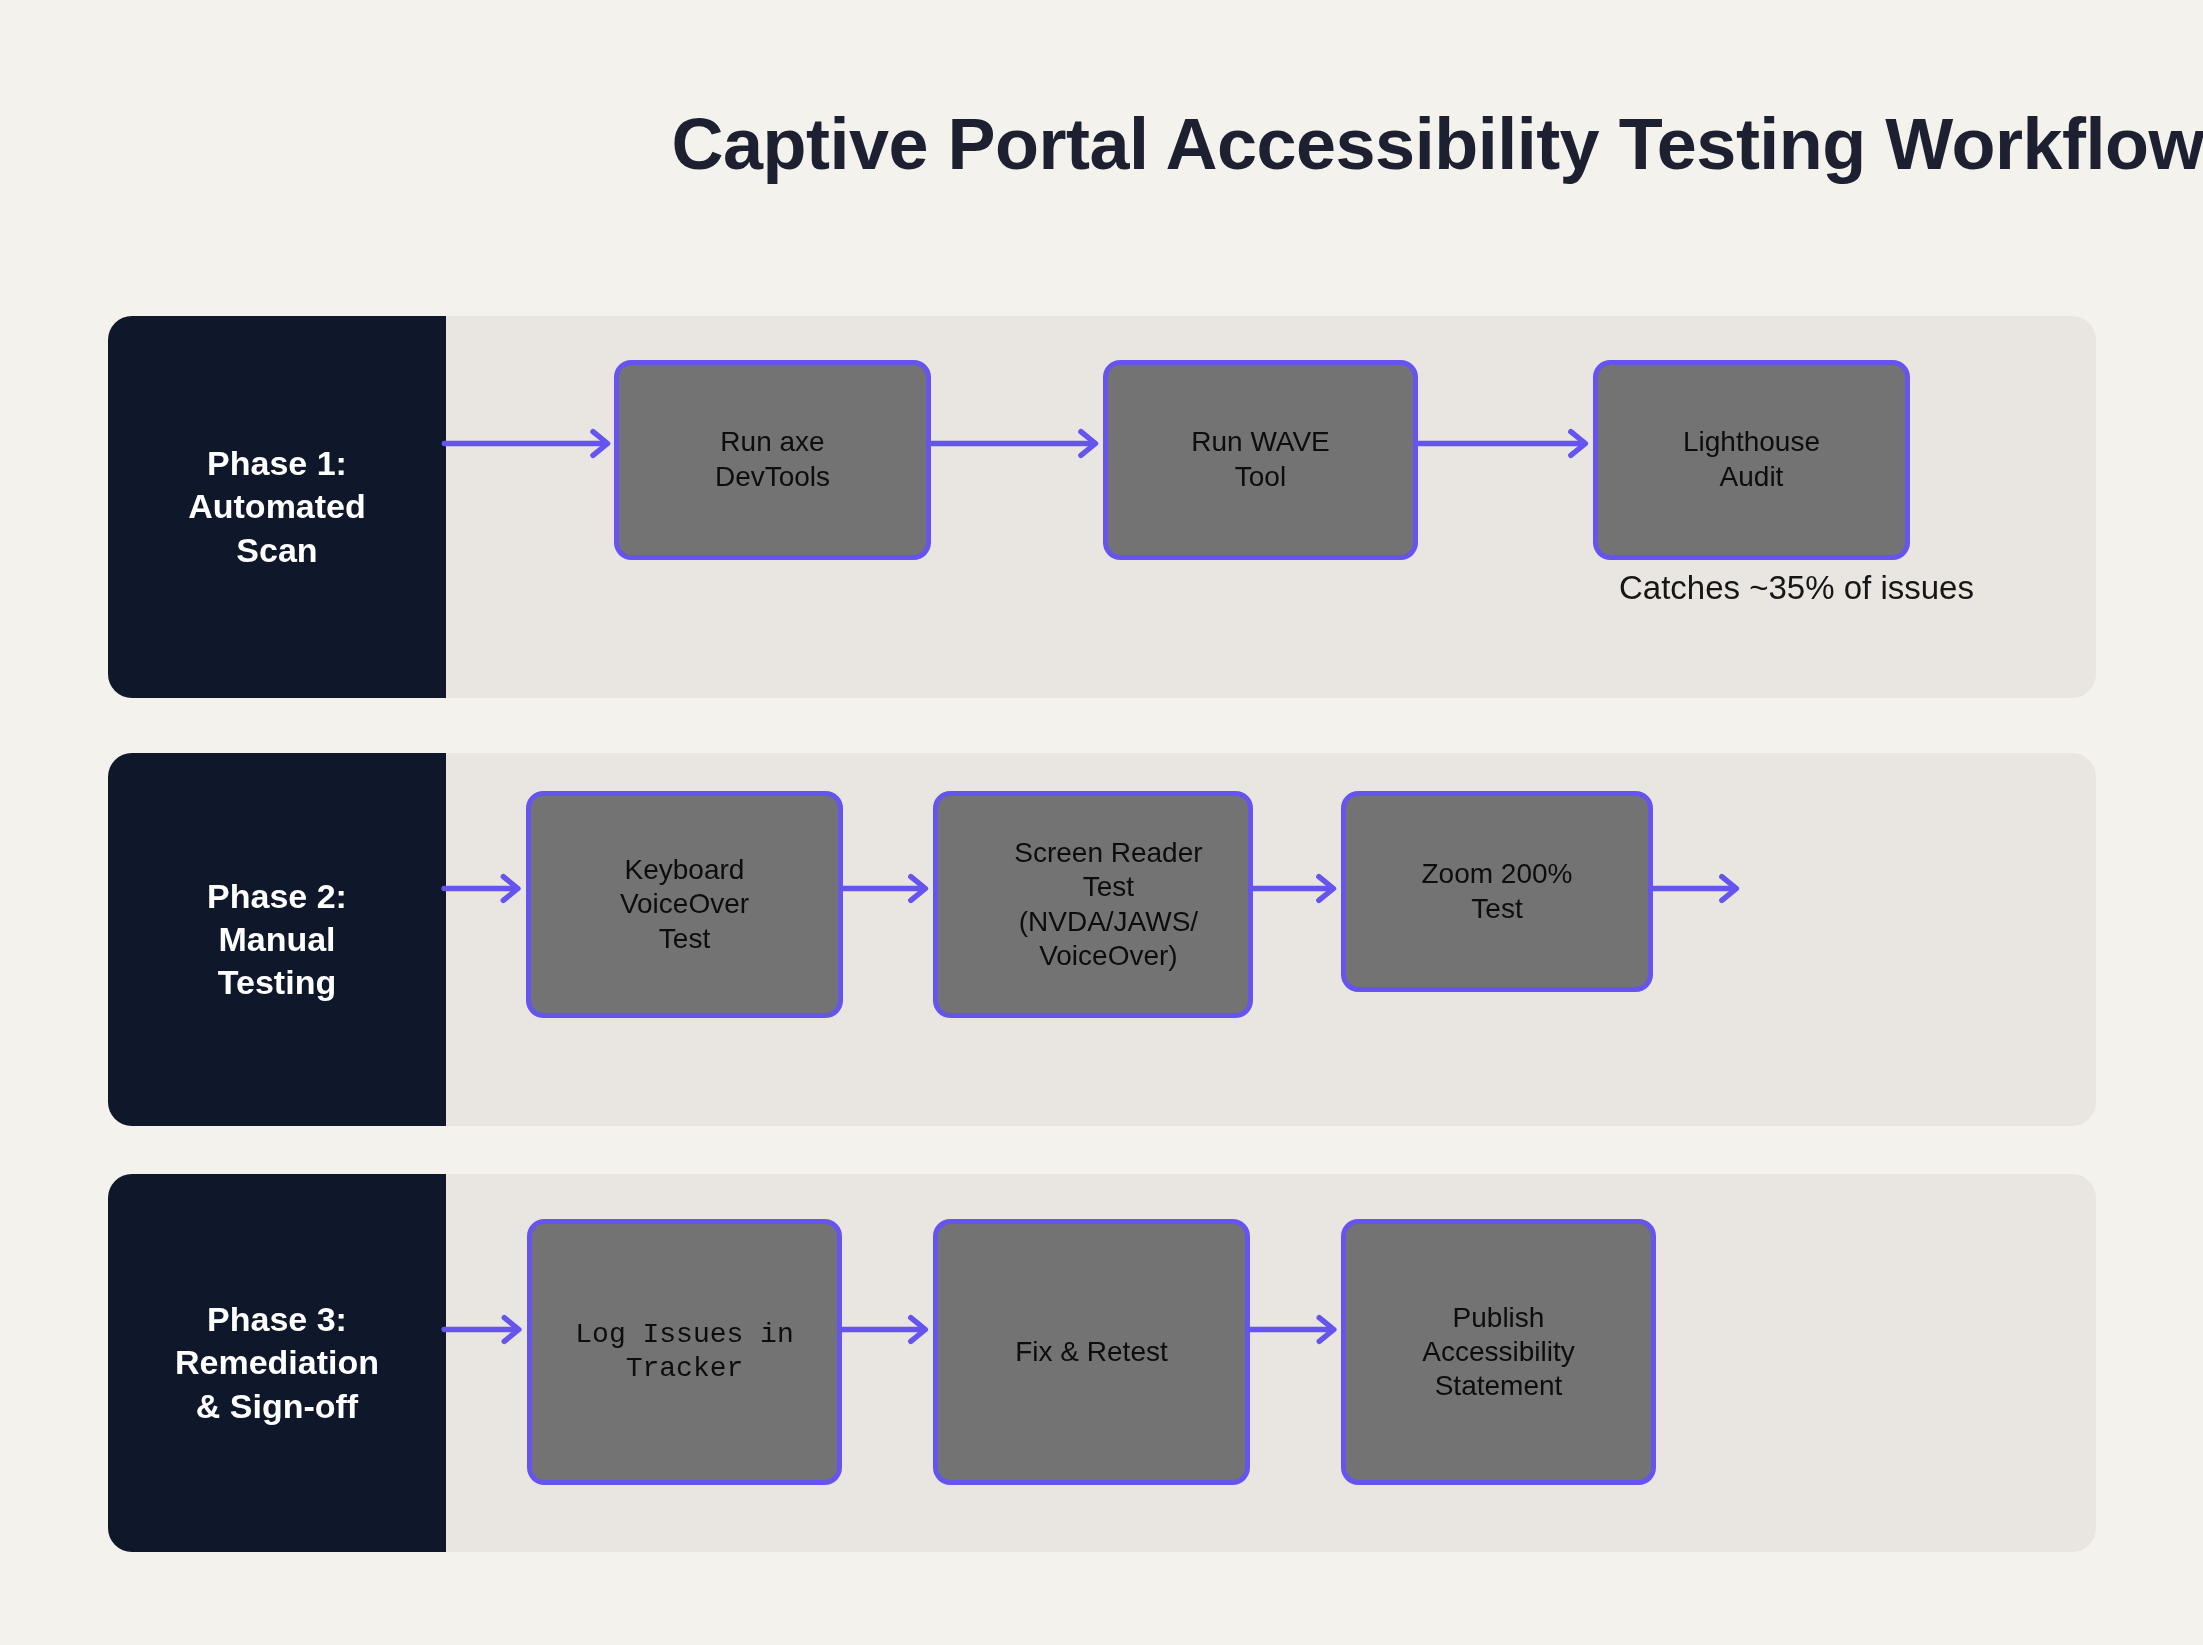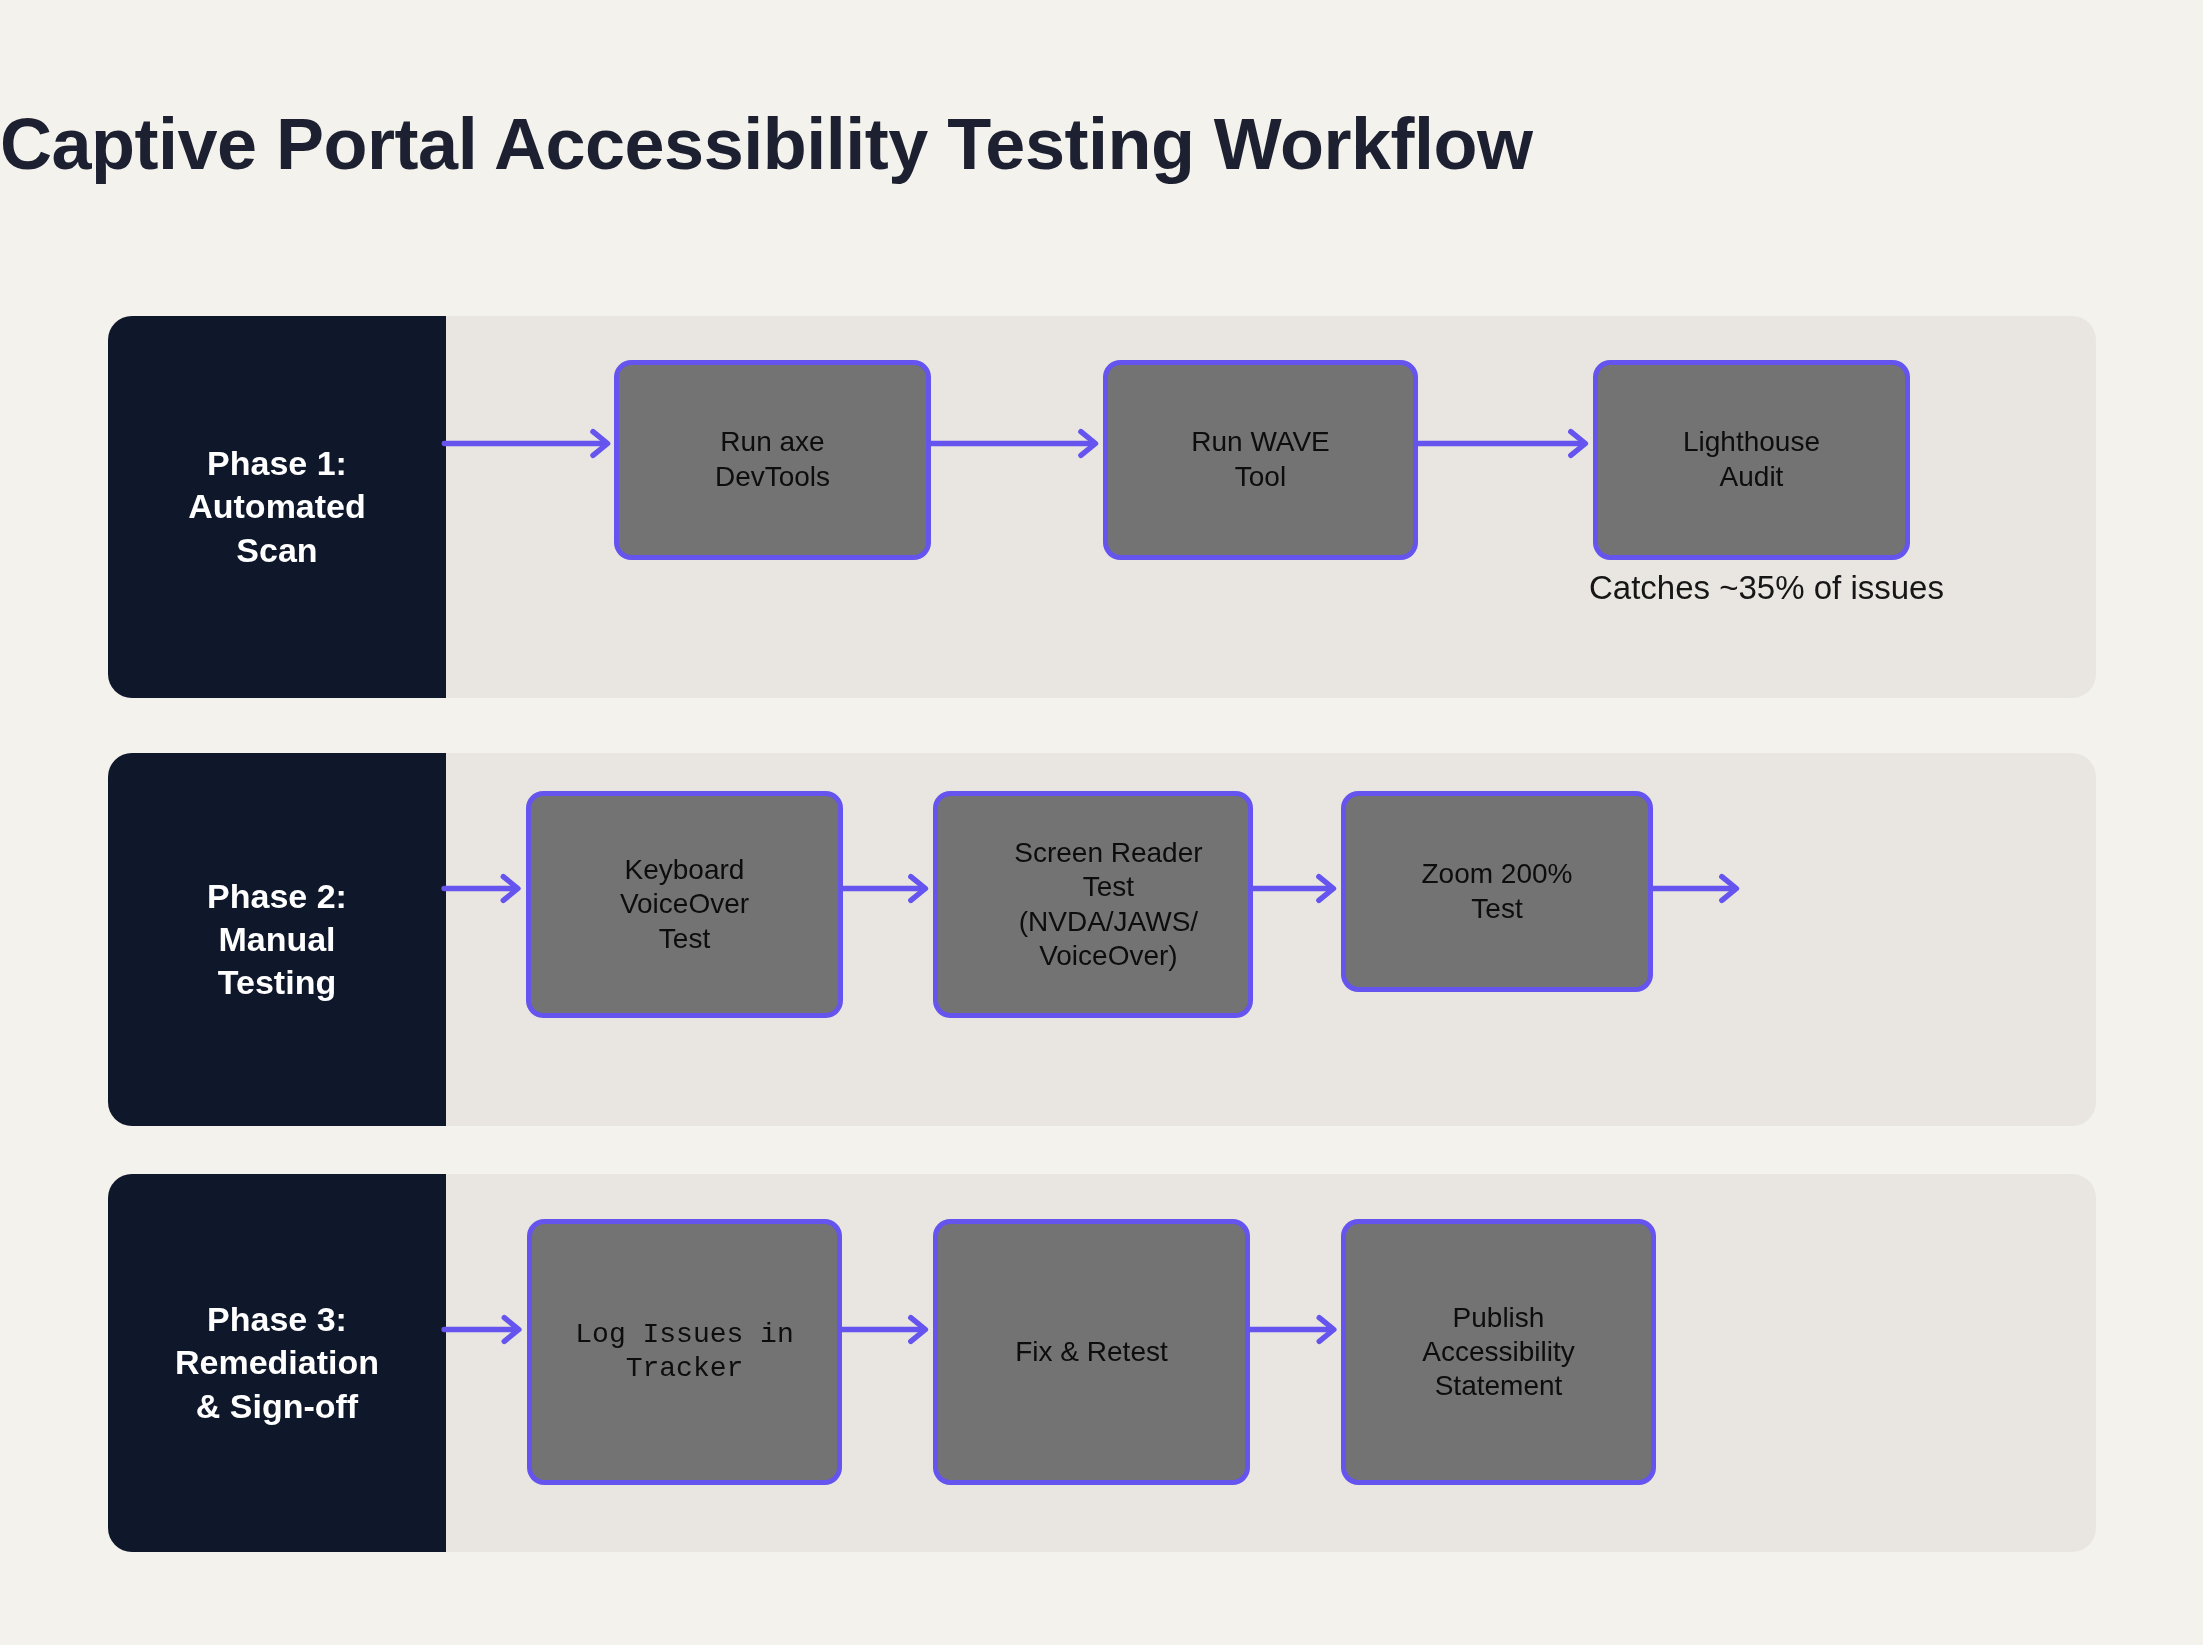--- a/index.html
+++ b/index.html
@@ -14,21 +14,21 @@
     overflow: hidden;
     position: relative;
   }
 
   
   .page-title {
     position: absolute;
     top: 103px;
     left: 0;
     width: 2204px;
-    text-align: left;
+    text-align: right;
     font-size: 72px;
     font-weight: bold;
     color: #1c2030;
     letter-spacing: -0.5px;
     white-space: nowrap;
   }
 
   
   .phase-row {
     position: absolute;
@@ -94,20 +94,21 @@
     display: block;
   }
   .arrow svg { display: block; overflow: visible; }
 
   
   .row-caption {
     position: absolute;
     font-size: 33px;
     color: #161616;
     white-space: nowrap;
+    margin-left: 30px;
   }
 
   
   #r0-b0 { left: 168px;  top: 27.5px;  width: 317px; height: 200px; }
   #r0-b1 { left: 657px;  top: 27.5px;  width: 315px; height: 200px; }
   #r0-b2 { left: 1147px; top: 27.5px;  width: 317px; height: 200px; }
 
   #r0-a0 { left: -1.8px;   top: 112px; width: 174px; }
   #r0-a1 { left: 484px;  top: 112px; width: 176px; }
   #r0-a2 { left: 972px; top: 112px; width: 178px; }

